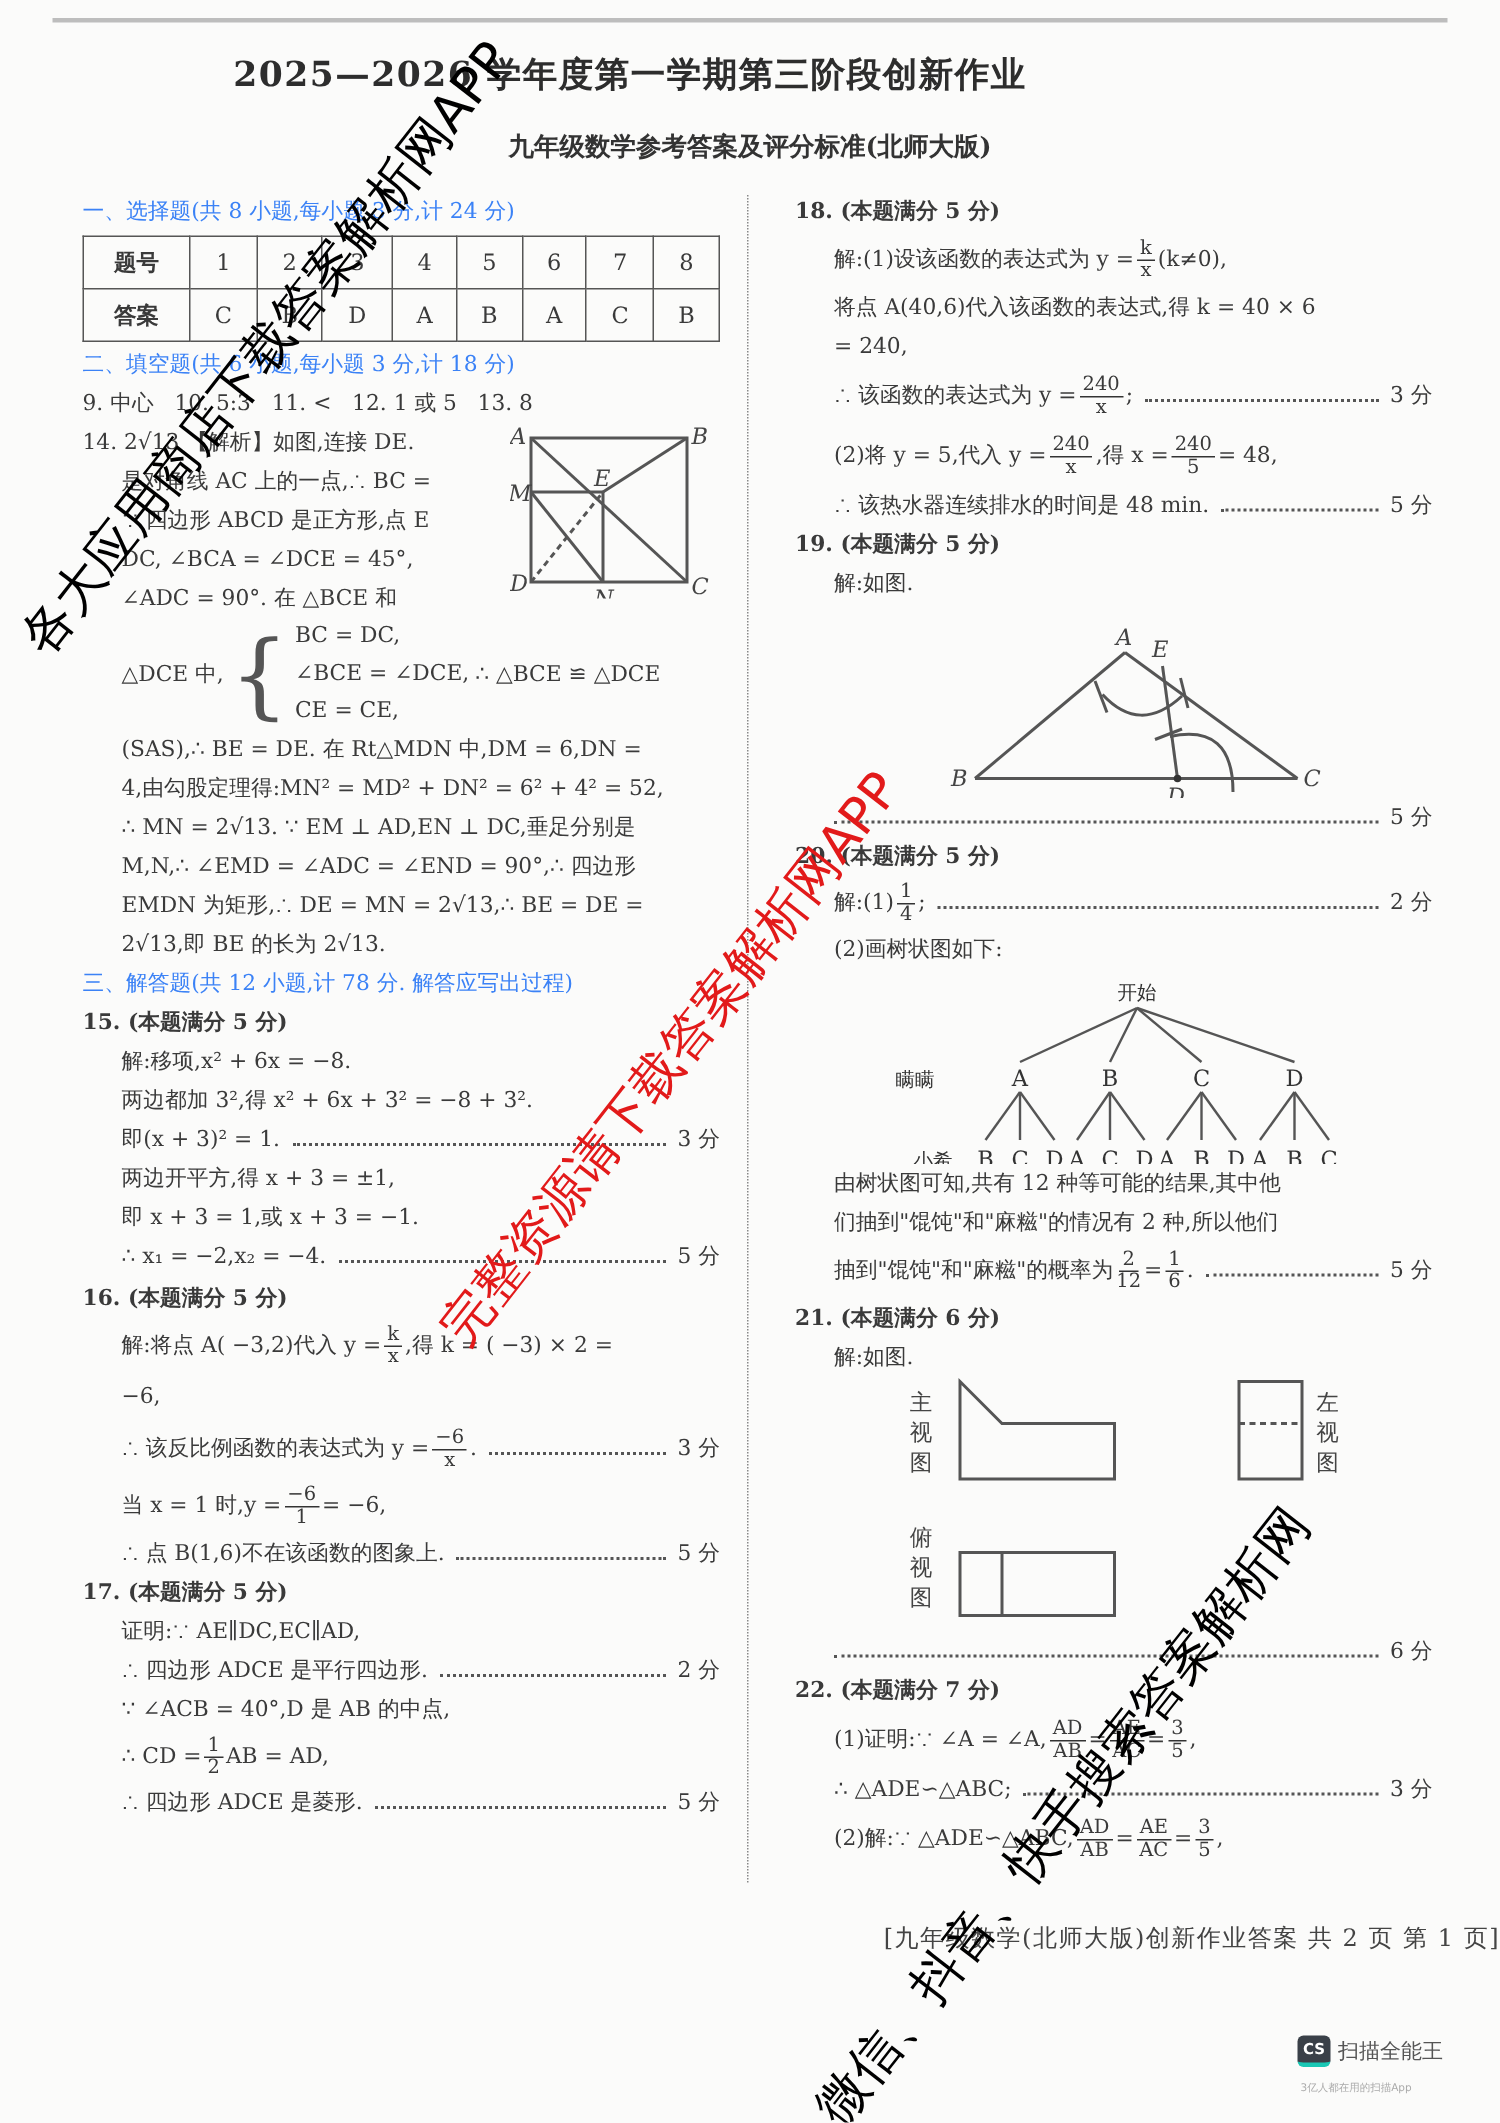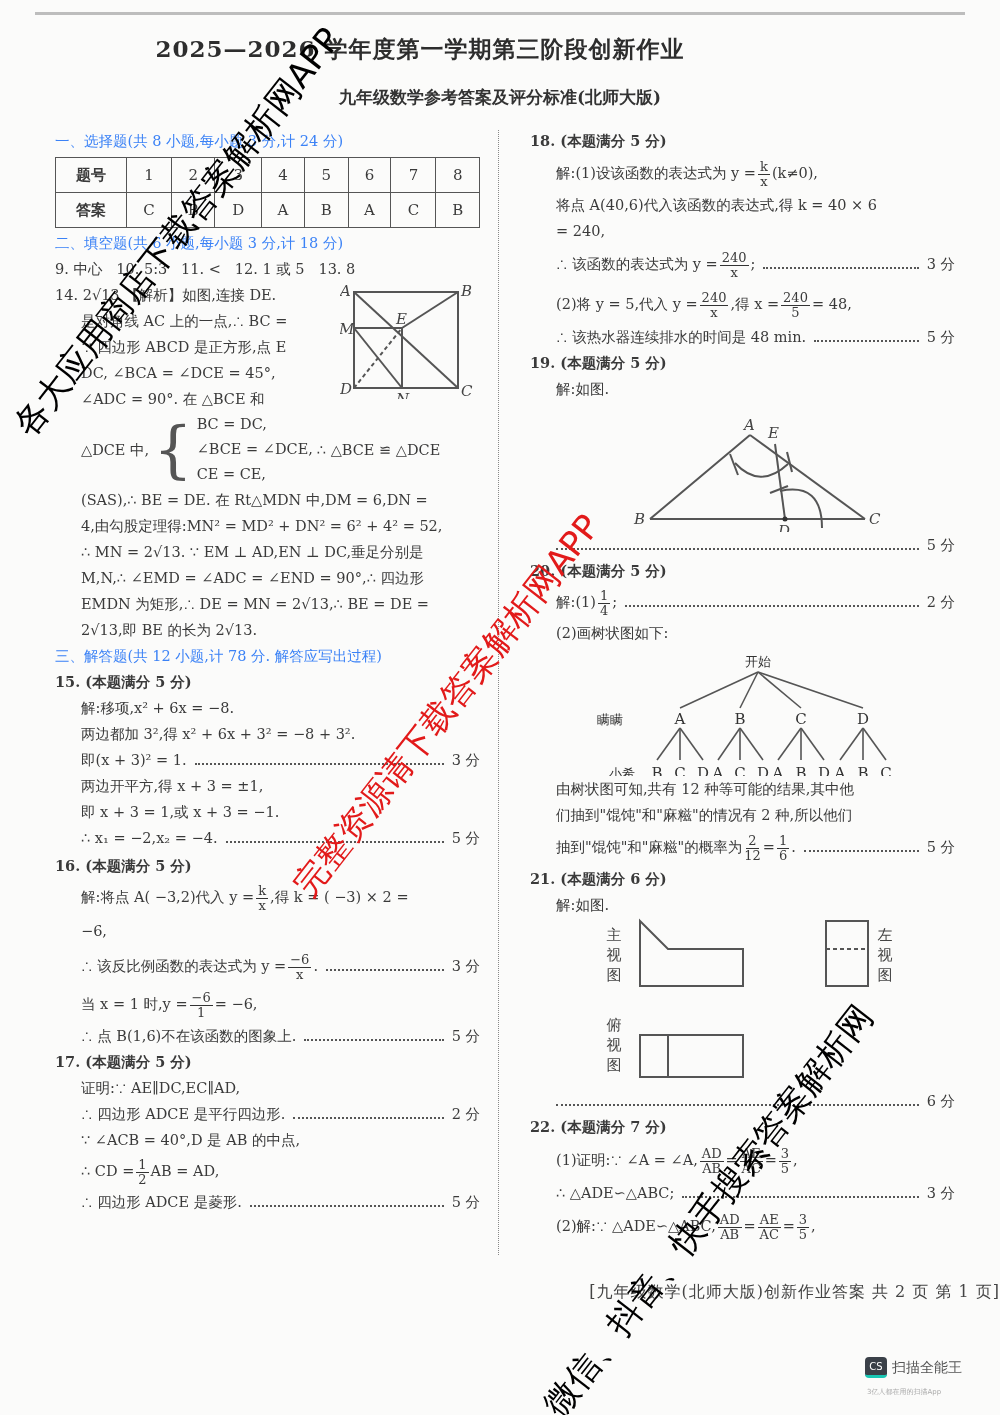--- a/index.html
+++ b/index.html
@@ -24,21 +24,21 @@
   table.ans td{border:1.5px solid #555;text-align:center;height:32px;font-size:15px;}
   table.ans td.h{width:68px;font-weight:bold;}
   .frac{display:inline-flex;flex-direction:column;align-items:center;vertical-align:middle;font-size:13px;line-height:14px;margin:0 2px;}
   .frac .n{border-bottom:1px solid #333;padding:0 2px;}
   .brace{display:flex;align-items:center;}
   .brace .bl{font-size:62px;line-height:62px;font-weight:100;margin:0 4px;color:#555;}
   .footer{position:absolute;left:0;width:1000px;text-align:right;top:1282px;font-size:16px;color:#444;letter-spacing:1px;}
   .wm{position:absolute;color:#000;font-family:"DejaVu Sans","Liberation Sans",sans-serif;font-size:34px;white-space:nowrap;transform-origin:left bottom;}
   .wm.red{color:#e21a1a;}
   .cs{position:absolute;left:865px;top:1357px;display:flex;align-items:center;font-family:"DejaVu Sans",sans-serif;}
-  .cs .logo{width:22px;height:18px;border-radius:4px;background:#3a4048;color:#fff;font-size:10px;font-weight:normal;display:flex;align-items:center;justify-content:center;border-bottom:3px solid #19c7b4;}
+  .cs .logo{width:22px;height:18px;border-radius:4px;background:#3a4048;color:#fff;font-size:10px;font-weight:bold;display:flex;align-items:center;justify-content:center;border-bottom:3px solid #19c7b4;}
   .cs .name{font-size:14px;color:#555;margin-left:5px;}
   .cs-sub{position:absolute;left:867px;top:1387px;font-size:7px;color:#aaa;font-family:"DejaVu Sans",sans-serif;}
   svg text{font-family:"DejaVu Serif",serif;}
 </style>
 </head>
 <body>
 
 <div class="topline"></div>
 <div class="title">2025—2026 学年度第一学期第三阶段创新作业</div>
 <div class="subtitle">九年级数学参考答案及评分标准(北师大版)</div>

